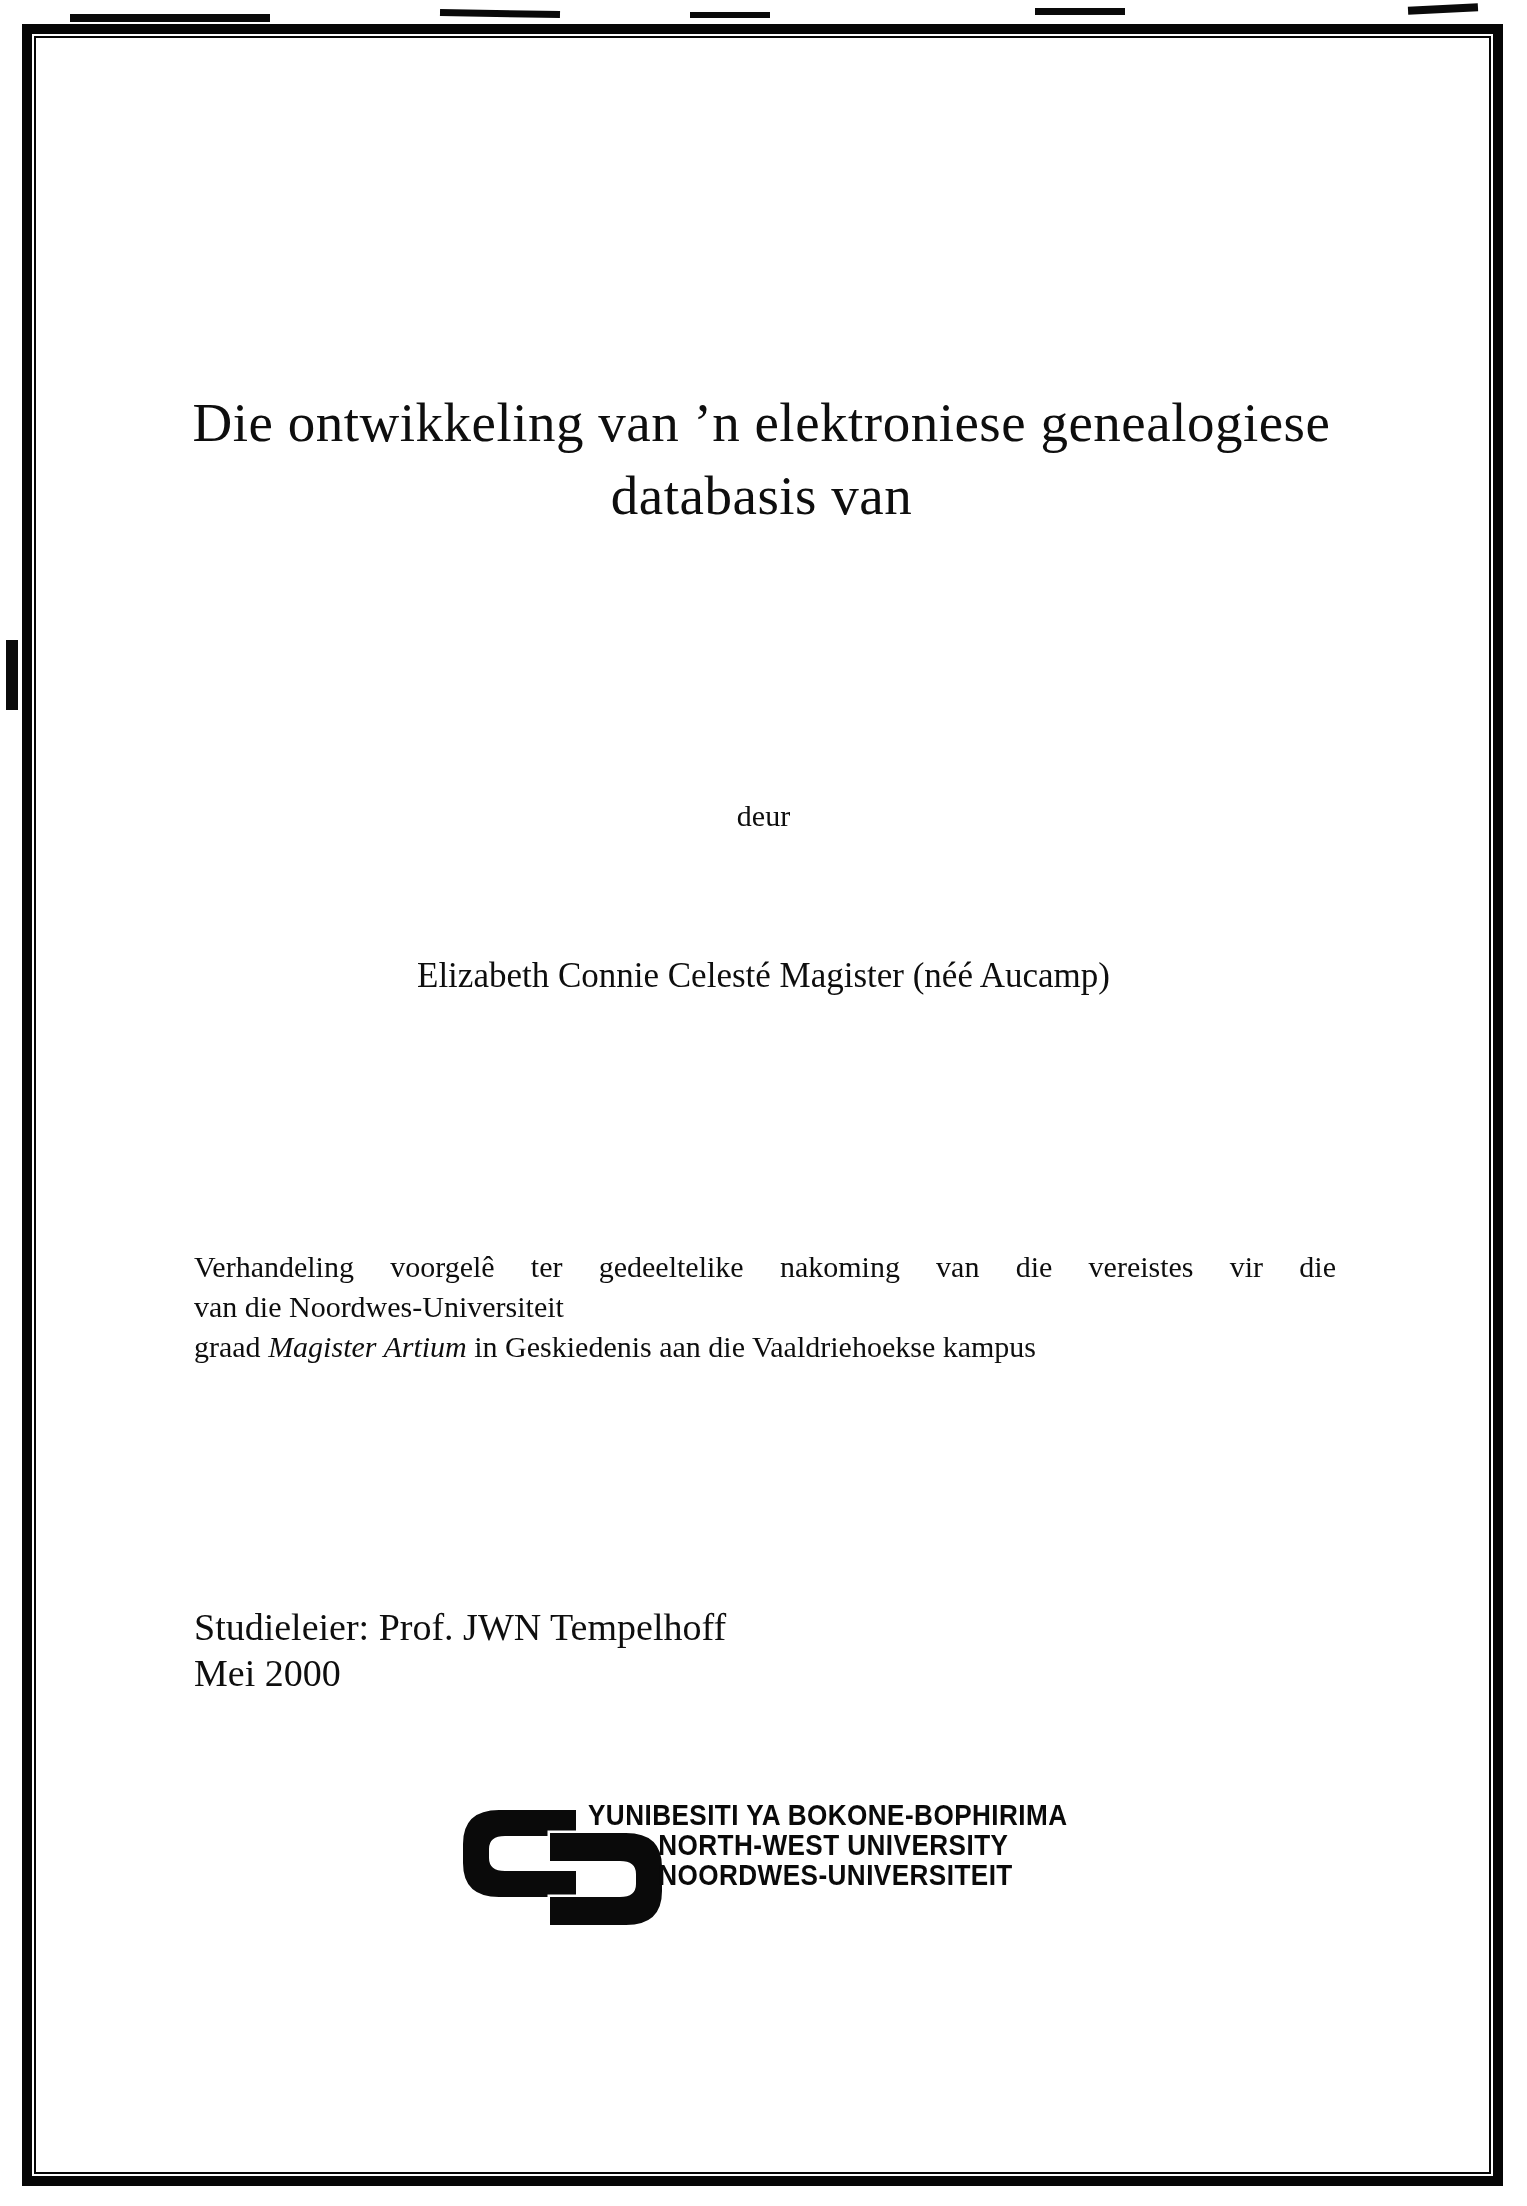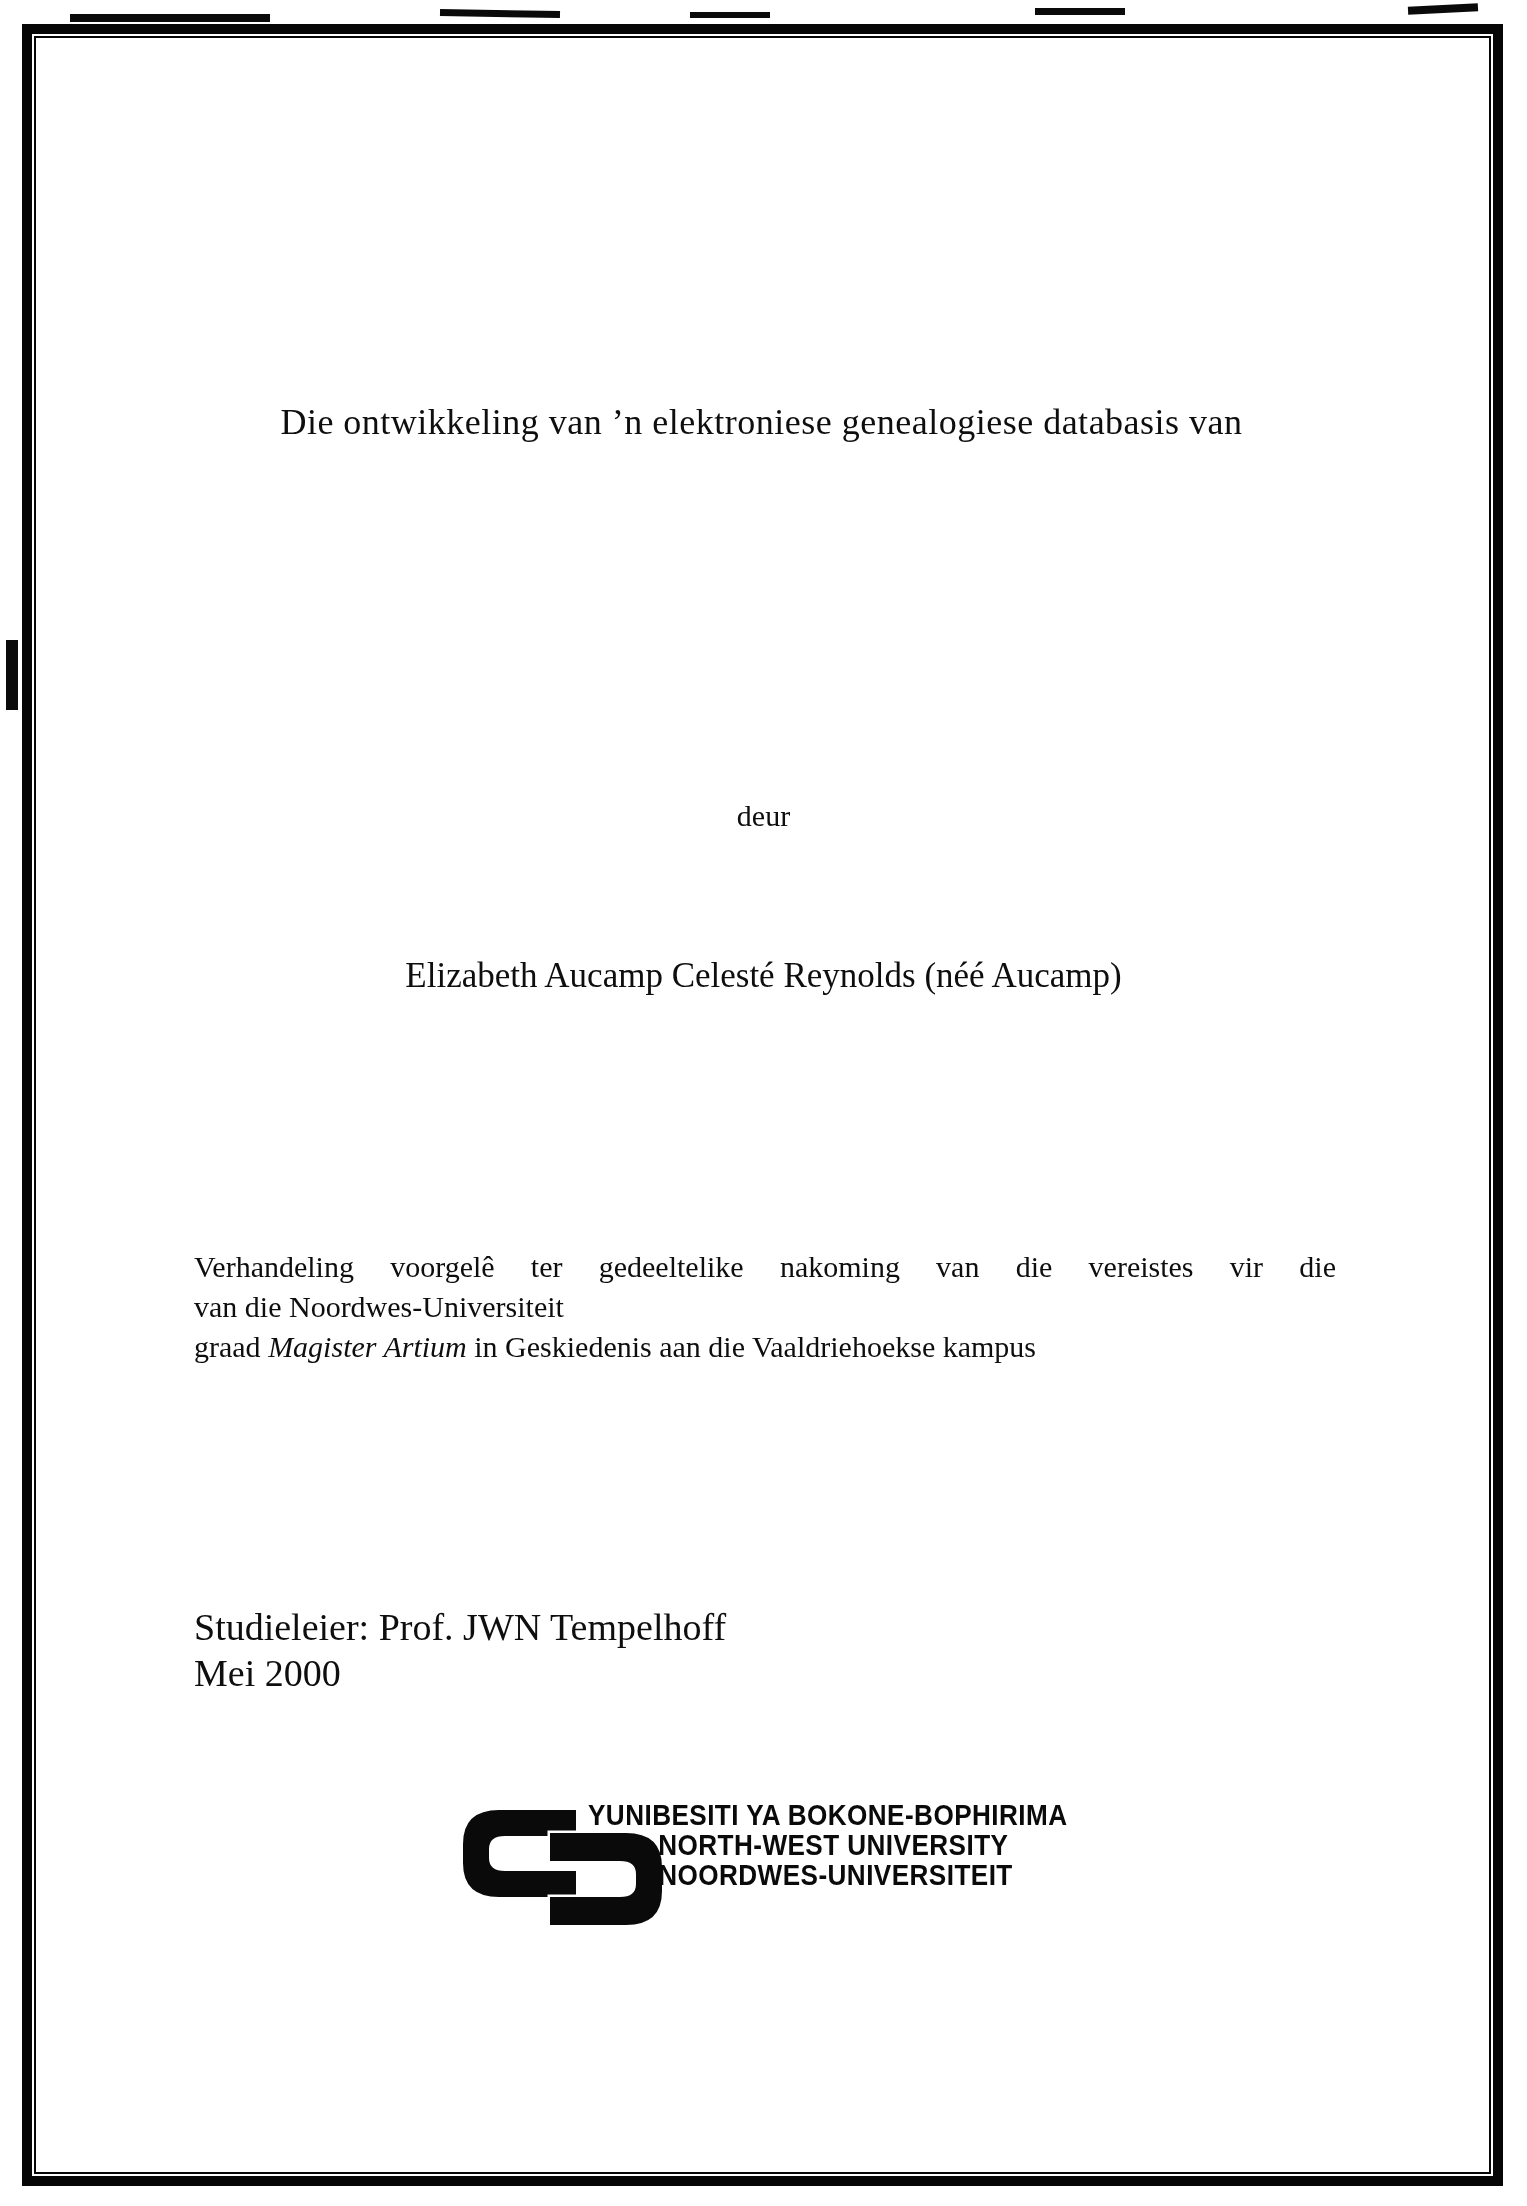--- a/index.html
+++ b/index.html
@@ -29,21 +29,21 @@
   .art2 { left: 440px;  top: 10px;  width: 120px; height: 7px; transform: rotate(1deg); }
   .art3 { left: 690px;  top: 12px;  width: 80px;  height: 6px; }
   .art4 { left: 1035px; top: 8px;   width: 90px;  height: 7px; }
   .art5 { left: 1408px; top: 5px;   width: 70px;  height: 8px; transform: rotate(-3deg); }
   .art6 { left: 6px;    top: 640px; width: 12px;  height: 70px; }
 
   .title {
     position: absolute;
     left: 140px; right: 144px; top: 386px;
     text-align: center;
-    font-size: 36px;
+    font-size: 55px;
     line-height: 73px;
     letter-spacing: 0.5px;
   }
   .byline {
     position: absolute;
     left: 0; right: 0; top: 797px;
     text-align: center;
     font-size: 30px;
     line-height: 38px;
   }
@@ -108,21 +108,21 @@
   <div class="artifact art4"></div>
   <div class="artifact art5"></div>
   <div class="artifact art6"></div>
 
   <div class="title">
     <div>Die ontwikkeling van ’n elektroniese genealogiese databasis van</div>
   </div>
 
   <div class="byline">deur</div>
 
-  <div class="author">Elizabeth Aucamp Celesté Reynolds (néé Aucamp)</div>
+  <div class="author">Elizabeth Connie Celesté Magister (néé Aucamp)</div>
 
   <div class="statement">
     <div class="justified">Verhandeling voorgelê ter gedeeltelike nakoming van die vereistes vir die</div>
     <div>van die Noordwes-Universiteit</div>
     <div><span>graad</span> <i>Magister Artium</i> <span>in Geskiedenis aan die Vaaldriehoekse kampus</span></div>
   </div>
 
   <div class="supervisor-block">
     <div>Studieleier: Prof. JWN Tempelhoff</div>
     <div>Mei 2000</div>

